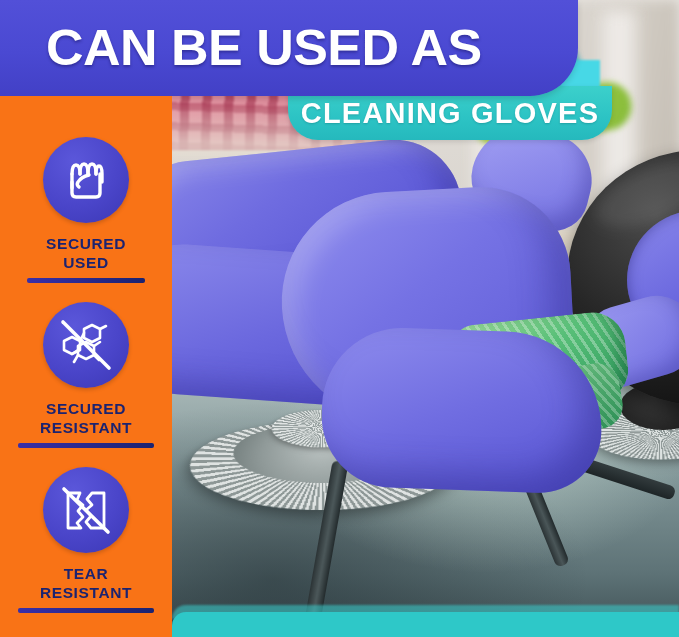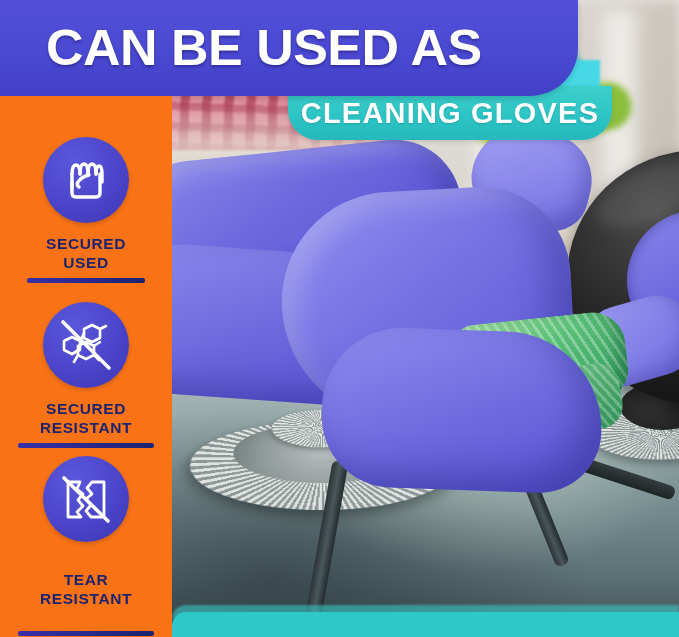--- a/index.html
+++ b/index.html
@@ -275,21 +275,21 @@
   .left-col{
     position:absolute;left:0;top:96px;width:172px;height:541px;
     background:#f97316;z-index:8;
   }
   .feature{
     position:absolute;left:0;width:172px;
     display:flex;flex-direction:column;align-items:center;
   }
   .f1{top:41px;}
   .f2{top:206px;}
-  .f3{top:360px;gap:17px;}
+  .f3{top:371px;}
 
   .badge{
     width:86px;height:86px;border-radius:50%;
     background:radial-gradient(circle at 36% 28%, #5b57da 0%, #4a45c9 55%, #3b37b4 100%);
     display:flex;align-items:center;justify-content:center;
     box-shadow:0 2px 4px rgba(0,0,0,.18);
   }
   .badge svg{display:block;}
 
   .f-label{

